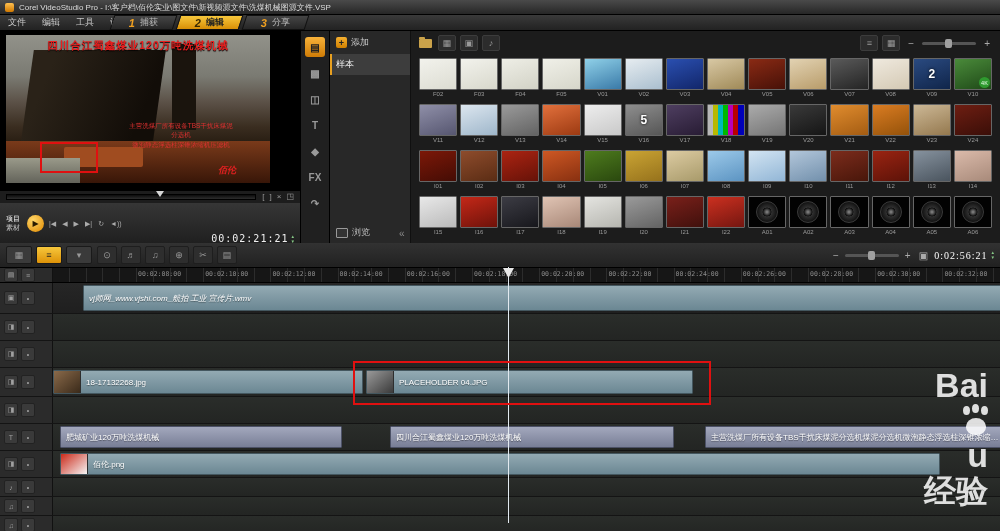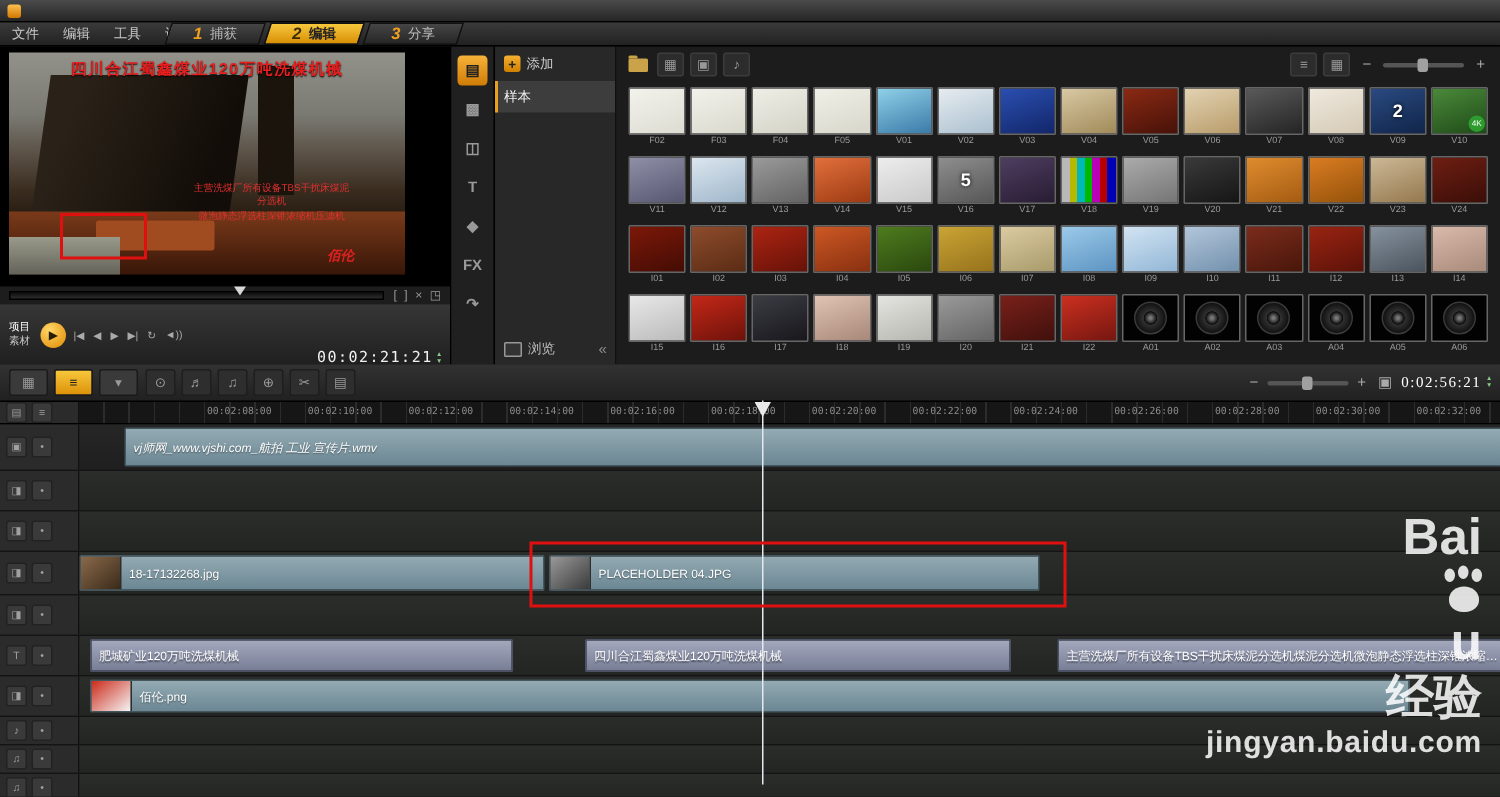--- a/index.html
+++ b/index.html
@@ -155,20 +155,21 @@
                box-shadow:9px -2px 0 #fff,18px 0 0 #fff;}
   .paw::after{content:"";position:absolute;bottom:0;left:2px;width:20px;height:17px;background:#fff;
               border-radius:50% 50% 46% 46%;}
   .wm-url{font-size:20px;font-weight:bold;margin-top:4px;letter-spacing:.5px;}
 </style>
 </head>
 <body>
 
 <div class="titlebar">
   <span class="app-icon"></span>
+  <span class="title-text">Corel VideoStudio Pro - I:\客户档\佰伦实业\图文件\新视频源文件\洗煤机械图源文件.VSP</span>
 </div>
 
 <div class="menubar">
   <div class="menu-item">文件</div>
     <div class="menu-item">编辑</div>
     <div class="menu-item">工具</div>
     <div class="menu-item">设置</div>
     <div class="steps">
       <div class="step">
         <span class="num">1</span>
@@ -686,14 +687,13 @@
 <div class="anno" id="anno1"></div>
 <div class="anno" id="anno2"></div>
 
 <div class="wm">
   <div class="wm-logo">
     <span>Bai</span>
     <span class="paw"></span>
     <span>u</span>
     <span class="wm-cn">经验</span>
   </div>
-  <div class="wm-url">jingyan.baidu.com</div>
 </div>
 
 </body></html>

